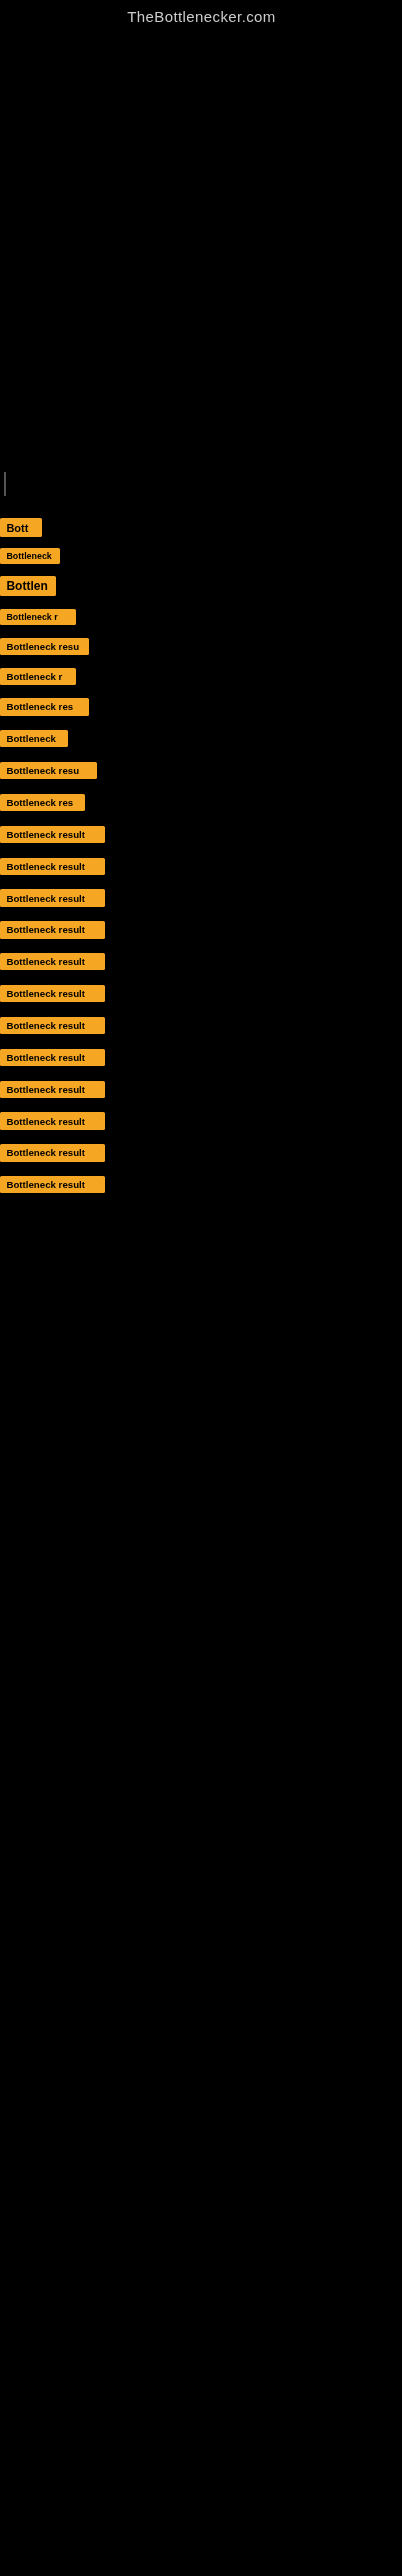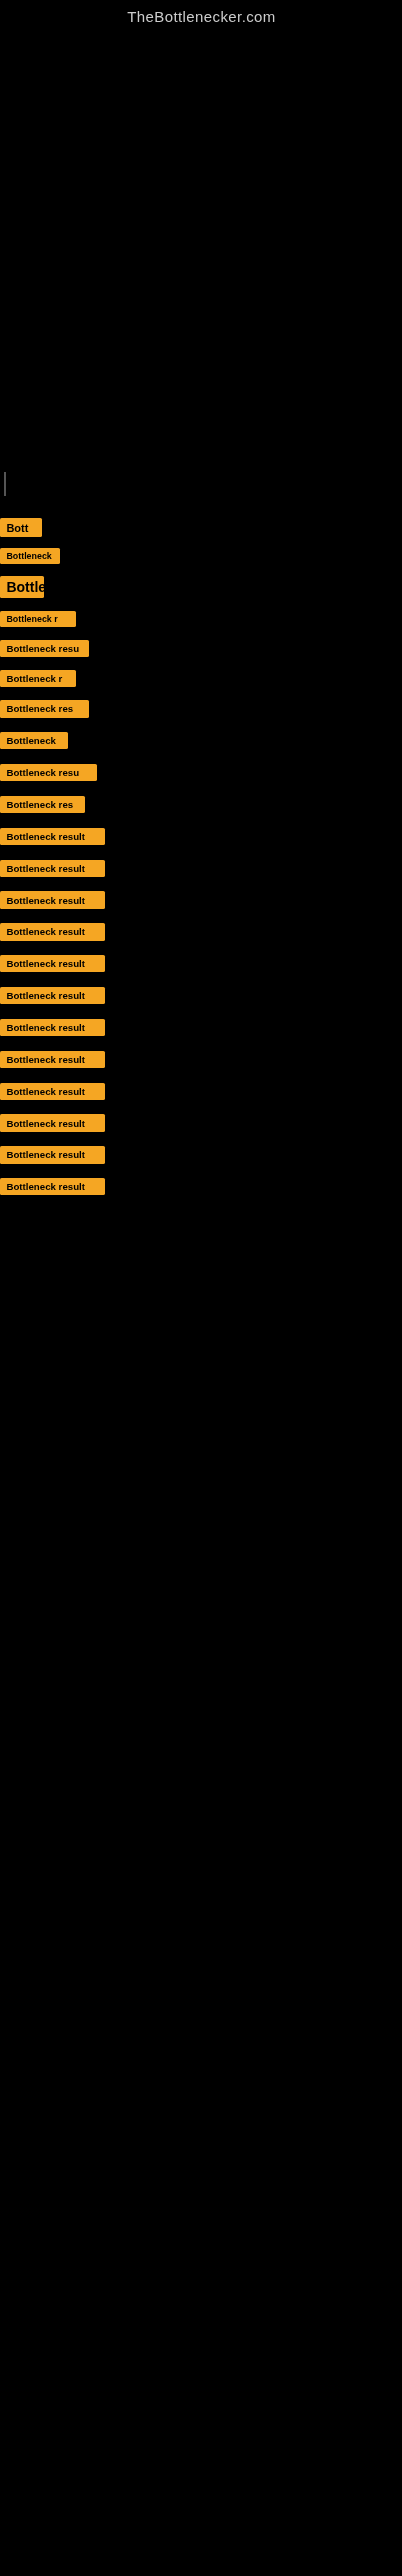--- a/index.html
+++ b/index.html
@@ -42,21 +42,21 @@
       font-size: 9.7px;
       font-weight: bold;
       padding: 3.2px 6.4px;
       display: inline-block;
       white-space: nowrap;
       border-radius: 1.6px;
     }
     
     .item-0 .bottleneck-label { width: 42px; font-size: 11px; }
     .item-1 .bottleneck-label { width: 60px; font-size: 8.9px; }
-    .item-2 .bottleneck-label { width: 44px; font-size: 14px; }
+    .item-2 .bottleneck-label { width: 56px; font-size: 12px; }
     .item-3 .bottleneck-label { width: 76px; font-size: 8.9px; }
     .item-4 .bottleneck-label { width: 89px; font-size: 9.7px; }
     .item-5 .bottleneck-label { width: 76px; font-size: 9.7px; }
     .item-6 .bottleneck-label { width: 89px; font-size: 9.7px; }
     .item-7 .bottleneck-label { width: 68px; font-size: 9.7px; }
     .item-8 .bottleneck-label { width: 97px; font-size: 9.7px; }
     .item-9 .bottleneck-label { width: 85px; font-size: 9.7px; }
     .item-10 .bottleneck-label { width: 105px; font-size: 9.7px; }
     .item-11 .bottleneck-label { width: 105px; font-size: 9.7px; }
     .item-12 .bottleneck-label { width: 105px; font-size: 9.7px; }

